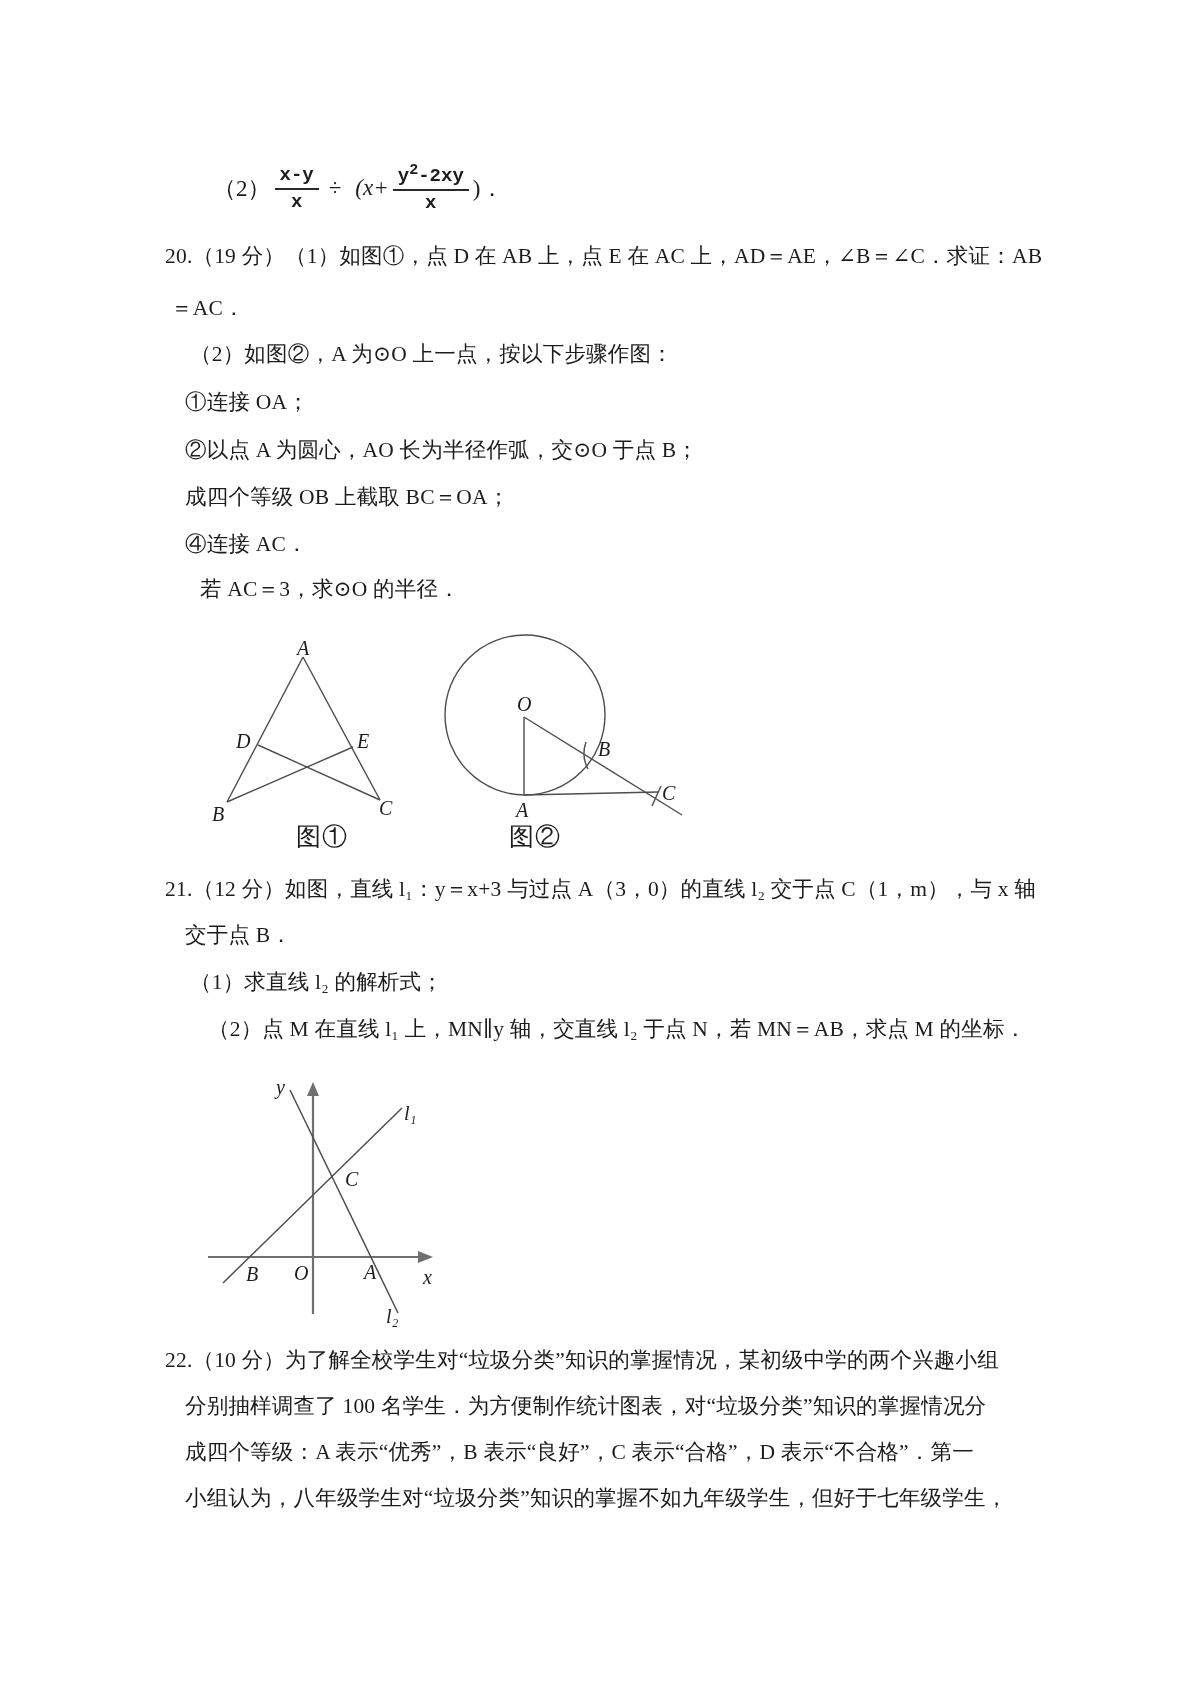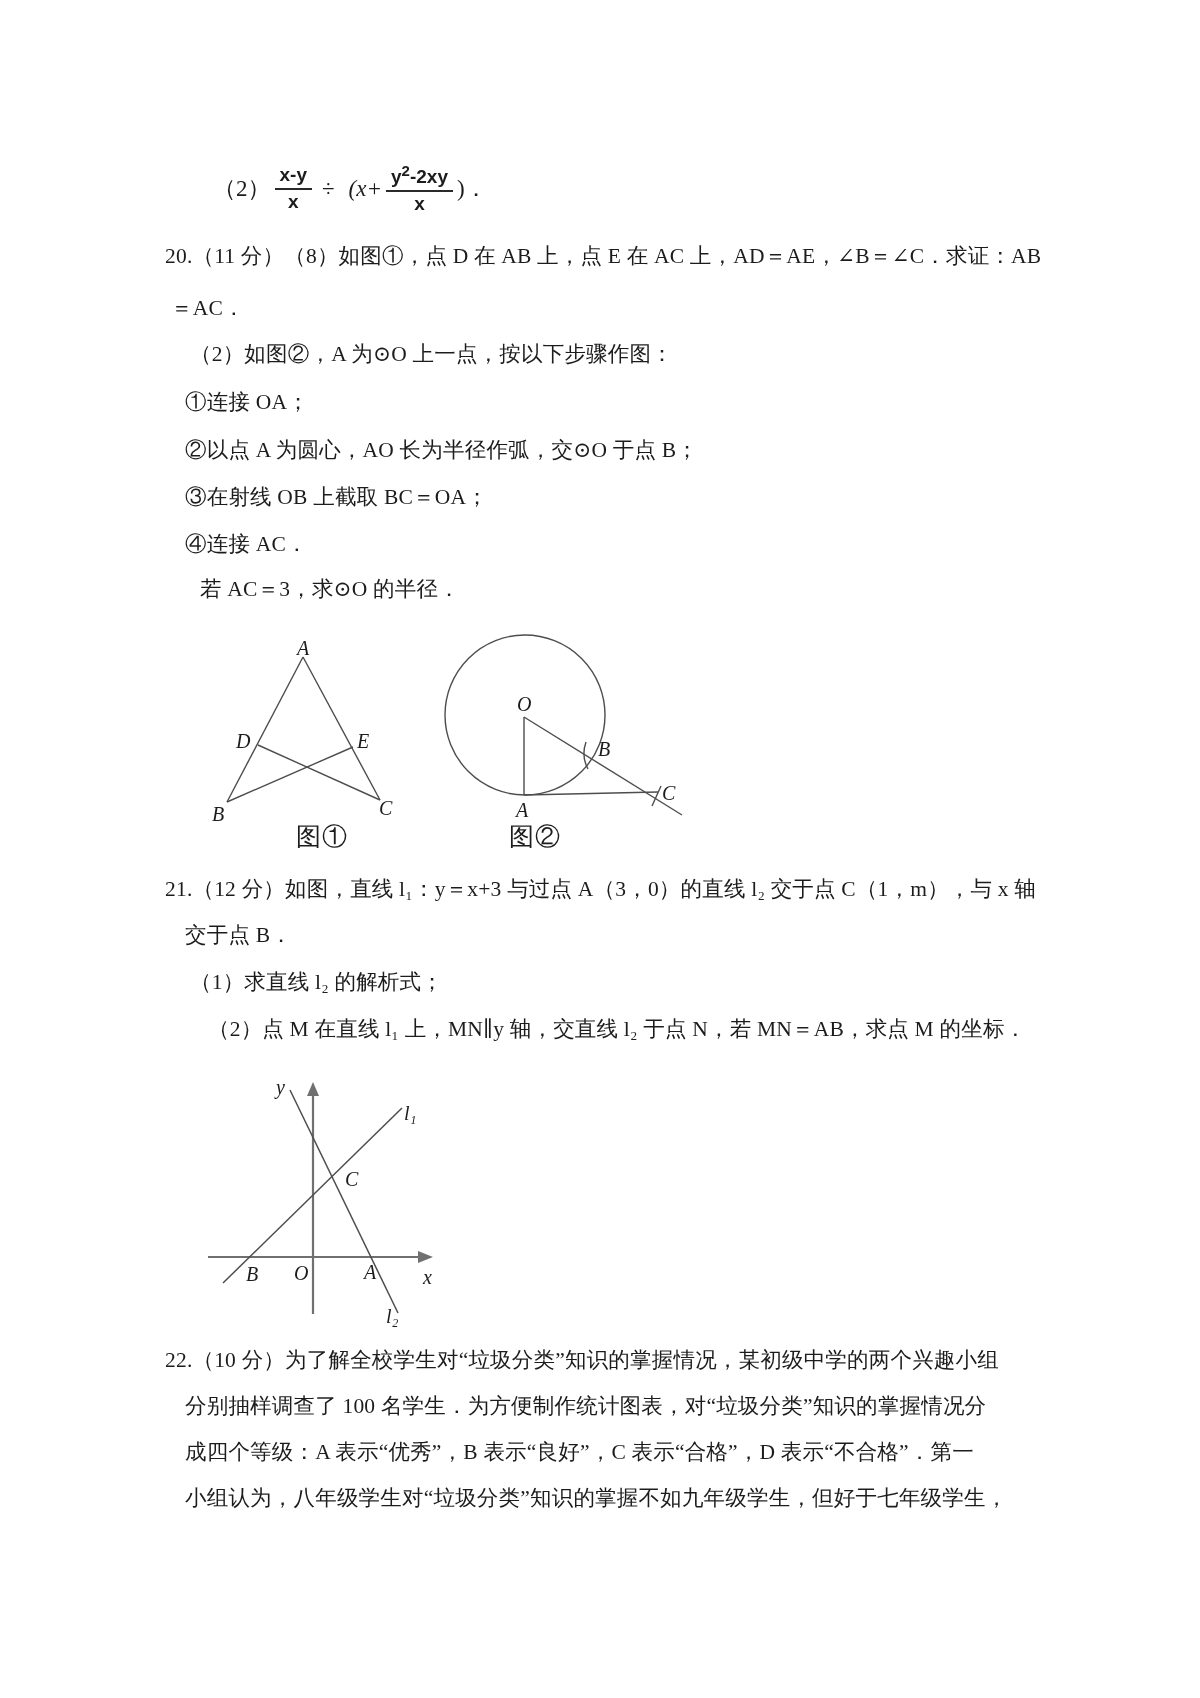--- a/index.html
+++ b/index.html
@@ -21,21 +21,21 @@
   
   .formula{
     position:absolute;
     display:flex;
     align-items:center;
     font-size:23px;
   }
   .frac{display:inline-flex;flex-direction:column;align-items:center;margin:0 4px;}
   .frac .num{display:block;border-bottom:2px solid #2a2a2a;padding:0 5px 2px;}
   .frac .den{display:block;padding-top:1px;}
-  .mono{font-family:Liberation Sans, sans-serif;font-weight:bold;font-size:19px;letter-spacing:0;}
+  .mono{font-family:Liberation Mono, monospace;font-weight:bold;font-size:19px;letter-spacing:0;}
   .sup{font-size:15px;vertical-align:7px;}
   .it{font-style:italic;}
   .op{margin:0 6px;}
   .openp{margin-left:8px;}
   
   .fig{position:absolute;}
   .fig line,.fig circle,.fig path,.fig polyline{vector-effect:non-scaling-stroke;}
   .fig text{
     font-family:"Liberation Serif","DejaVu Serif",serif;
     font-style:italic;
@@ -62,26 +62,26 @@
     <span class="op">÷</span>
     <span class="it openp">(</span>
     <span class="it">x+</span>
     <span class="frac">
       <span class="num mono"><span>y</span><span class="sup">2</span><span>-2xy</span></span>
       <span class="den mono">x</span>
     </span>
     <span>)．</span>
   </div>
 
-  <div class="tline" style="left:165px;top:243px;">20.（11 分）（8）如图①，点 D 在 AB 上，点 E 在 AC 上，AD＝AE，∠B＝∠C．求证：AB</div>
+  <div class="tline" style="left:165px;top:243px;">20.（19 分）（1）如图①，点 D 在 AB 上，点 E 在 AC 上，AD＝AE，∠B＝∠C．求证：AB</div>
   <div class="tline" style="left:171px;top:295px;">＝AC．</div>
   <div class="tline" style="left:190px;top:341px;">（2）如图②，A 为⊙O 上一点，按以下步骤作图：</div>
   <div class="tline" style="left:185px;top:389px;">①连接 OA；</div>
   <div class="tline" style="left:185px;top:437px;">②以点 A 为圆心，AO 长为半径作弧，交⊙O 于点 B；</div>
-  <div class="tline" style="left:185px;top:484px;">③在射线 OB 上截取 BC＝OA；</div>
+  <div class="tline" style="left:185px;top:484px;">成四个等级 OB 上截取 BC＝OA；</div>
   <div class="tline" style="left:185px;top:531px;">④连接 AC．</div>
   <div class="tline" style="left:200px;top:576px;">若 AC＝3，求⊙O 的半径．</div>
 
   <svg class="fig" style="left:205px;top:640px;" width="200" height="190" viewBox="0 0 200 190">
     <g stroke="#4d4d4d" stroke-width="1.4" fill="none">
       <line x1="98" y1="17" x2="22" y2="162"></line>
       <line x1="98" y1="17" x2="175" y2="160"></line>
       <line x1="53" y1="105" x2="175" y2="160"></line>
       <line x1="148" y1="107" x2="22" y2="162"></line>
     </g>

